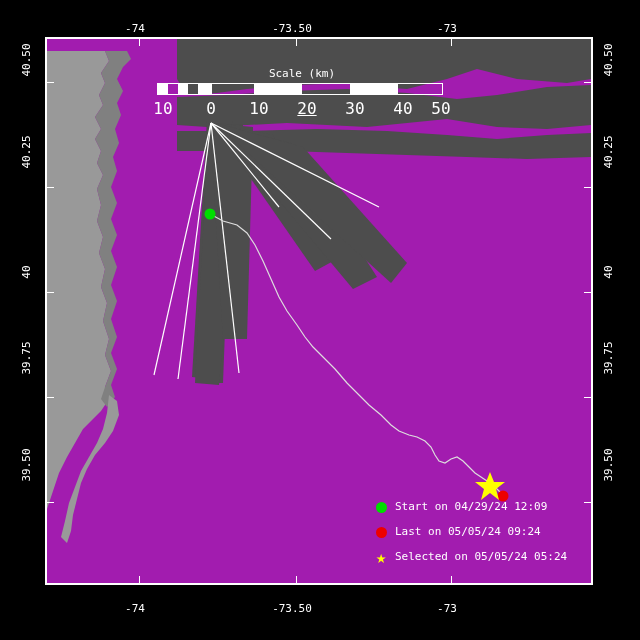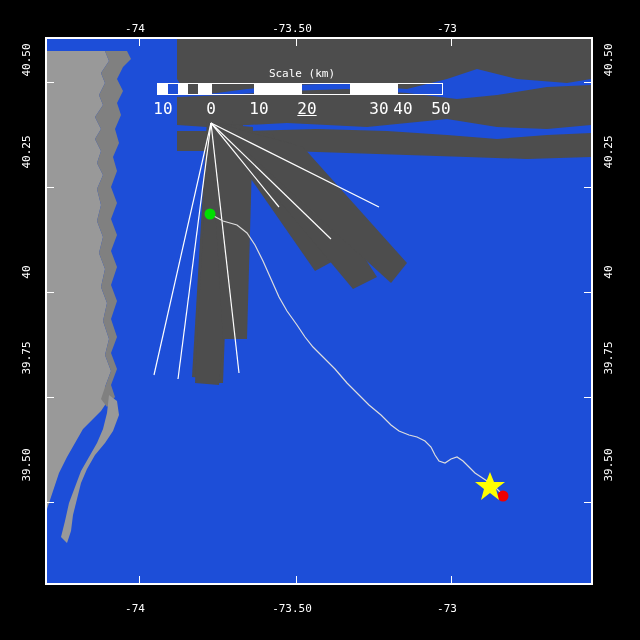--- a/index.html
+++ b/index.html
@@ -37,21 +37,21 @@
   }
   
   #plot {
     position: absolute;
     left: 45px;
     top: 37px;
     width: 548px;
     height: 548px;
     border: 2px solid #ffffff;
     box-sizing: border-box;
-    background: #1d4ed8;
+    background: #a21caf;
     overflow: hidden;
   }
   
   .tickmark {
     position: absolute;
     background: #ffffff;
   }
   .tm-top { top: 0; width: 1px; height: 7px; }
   .tm-bot { bottom: 0; width: 1px; height: 7px; }
   .tm-left { left: 0; height: 1px; width: 7px; }
@@ -228,20 +228,34 @@
         <div class="scale-fill" style="left:0px; width:10px;"></div>
         <div class="scale-fill" style="left:20px; width:10px;"></div>
         <div class="scale-fill" style="left:40px; width:14px;"></div>
         <div class="scale-fill" style="left:96px; width:48px;"></div>
         <div class="scale-fill" style="left:192px; width:48px;"></div>
       </div>
       <div class="scale-num" style="left:6px;">10</div>
       <div class="scale-num" style="left:54px;">0</div>
       <div class="scale-num" style="left:102px;">10</div>
       <div class="scale-num" style="left:150px;text-decoration:underline;">20</div>
-      <div class="scale-num" style="left:198px;margin-left:24px;">30</div>
+      <div class="scale-num" style="left:198px;">30</div>
       <div class="scale-num" style="left:246px;">40</div>
       <div class="scale-num" style="left:284px;">50</div>
     </div>
 
+    <div id="legend">
+      <div class="legend-row">
+        <span class="legend-sym"><span class="dot" style="background:#00dd00"></span></span>
+        <span class="legend-text">Start on 04/29/24 12:09</span>
+      </div>
+      <div class="legend-row">
+        <span class="legend-sym"><span class="dot" style="background:#ee0000"></span></span>
+        <span class="legend-text">Last on 05/05/24 09:24</span>
+      </div>
+      <div class="legend-row">
+        <span class="legend-sym"><span class="star" style="color:#ffff00">★</span></span>
+        <span class="legend-text">Selected on 05/05/24 05:24</span>
+      </div>
+    </div>
 
   </div>
 </div>
 
 </body></html>

